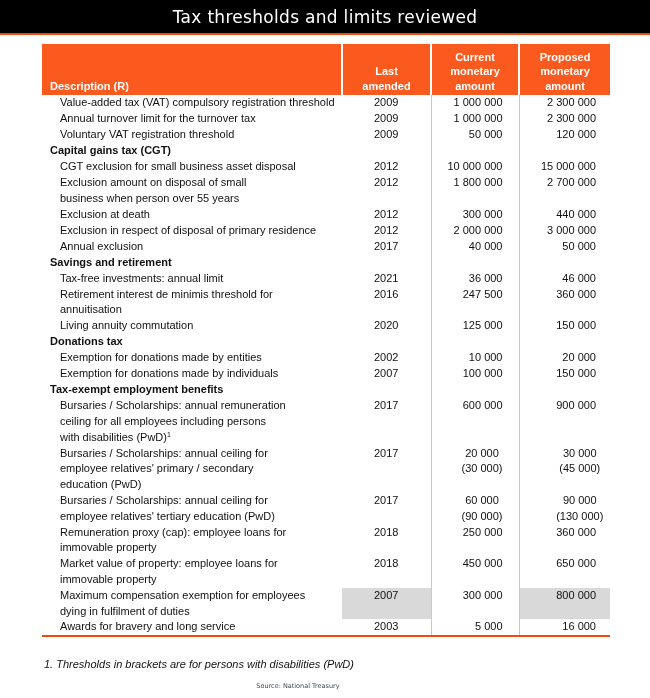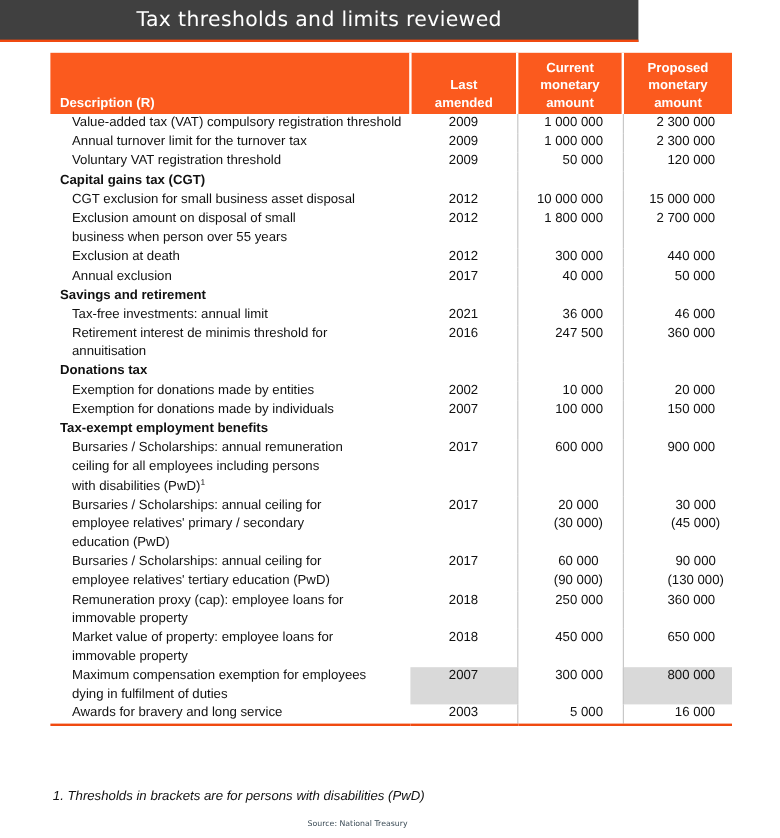--- a/index.html
+++ b/index.html
@@ -1,21 +1,21 @@
 <!DOCTYPE html>
 <html><head>
 <meta charset="utf-8">
 <style>
   * { box-sizing: border-box; margin: 0; padding: 0; }
   html, body { width: 650px; height: 698px; background: #ffffff; overflow: hidden; }
   body { font-family: "Liberation Sans", sans-serif; color: #111; position: relative; }
 
   .title-band {
-    position: absolute; left: 0; top: 0; width: 532px; height: 35px;
-    background: #404040; border-bottom: 2px solid #f04a10;
+    position: absolute; left: 0; top: 0; width: 650px; height: 35px;
+    background: #000000; border-bottom: 2px solid #f04a10;
     color: #fff; font-family: "DejaVu Sans", sans-serif; font-size: 17px;
     text-align: center; line-height: 35px; letter-spacing: 0.3px;
   }
 
   .table-wrap { position: absolute; left: 42px; top: 44px; width: 568px; }
 
   table { border-collapse: collapse; width: 568px; table-layout: fixed; font-size: 11px; }
   col.c-desc { width: 300px; }
   col.c-year { width: 89px; }
   col.c-cur  { width: 88px; }
@@ -156,20 +156,32 @@
           <td class="year">2012</td>
           <td class="cur">
             <span class="paren-line">300 000</span>
           </td>
           <td class="prop">
             <span class="paren-line">440 000</span>
           </td>
         </tr>
         <tr>
           <td class="desc item">
+            <span class="paren-line">Exclusion in respect of disposal of primary residence</span>
+          </td>
+          <td class="year">2012</td>
+          <td class="cur">
+            <span class="paren-line">2 000 000</span>
+          </td>
+          <td class="prop">
+            <span class="paren-line">3 000 000</span>
+          </td>
+        </tr>
+        <tr>
+          <td class="desc item">
             <span class="paren-line">Annual exclusion</span>
           </td>
           <td class="year">2017</td>
           <td class="cur">
             <span class="paren-line">40 000</span>
           </td>
           <td class="prop">
             <span class="paren-line">50 000</span>
           </td>
         </tr>
@@ -198,20 +210,32 @@
           </td>
           <td class="year">2016</td>
           <td class="cur">
             <span class="paren-line">247 500</span>
           </td>
           <td class="prop">
             <span class="paren-line">360 000</span>
           </td>
         </tr>
         <tr>
+          <td class="desc item">
+            <span class="paren-line">Living annuity commutation</span>
+          </td>
+          <td class="year">2020</td>
+          <td class="cur">
+            <span class="paren-line">125 000</span>
+          </td>
+          <td class="prop">
+            <span class="paren-line">150 000</span>
+          </td>
+        </tr>
+        <tr>
           <td class="desc cat">Donations tax</td>
           <td class="year"></td>
           <td class="cur"></td>
           <td class="prop"></td>
         </tr>
         <tr>
           <td class="desc item">
             <span class="paren-line">Exemption for donations made by entities</span>
           </td>
           <td class="year">2002</td>

